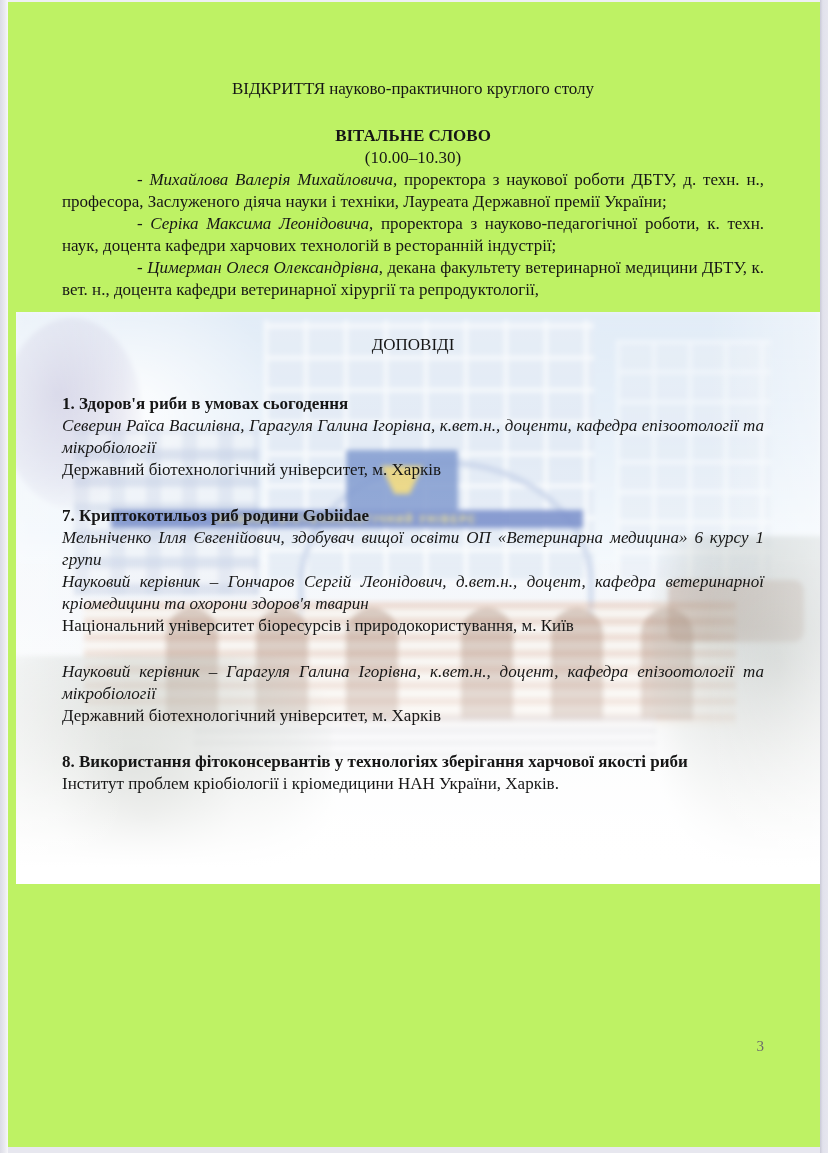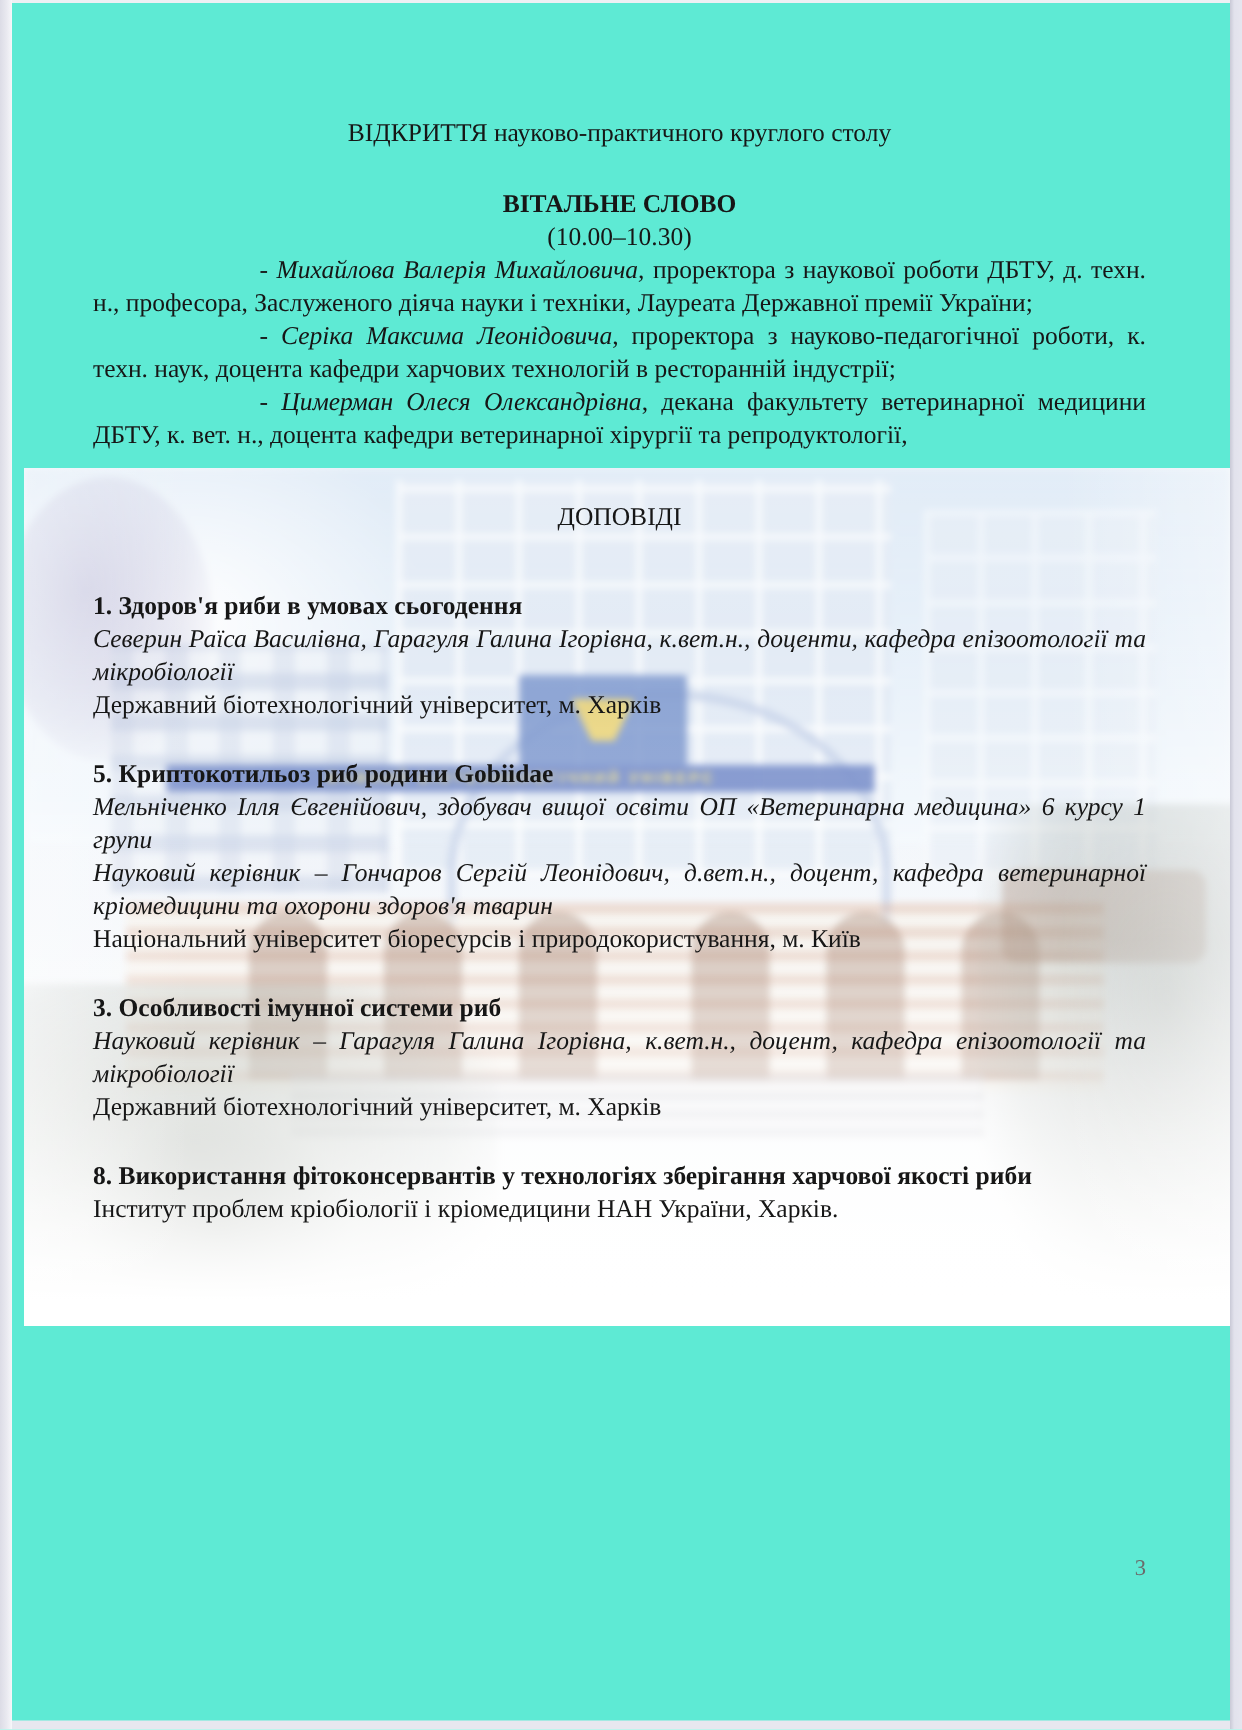--- a/index.html
+++ b/index.html
@@ -1,18 +1,18 @@
 <!DOCTYPE html>
 <html lang="uk"><head>
 <meta charset="utf-8">
 <style>
   html,body{margin:0;padding:0;background:#fff;}
   .stage{
     position:relative;width:828px;height:1153px;overflow:hidden;
-    background:#5eead4;
+    background:#bef264;
     font-family:"Liberation Serif","DejaVu Serif",serif;
     color:#161616;
   }
   
   .edge{position:absolute;}
   .edge-left{left:0;top:0;width:8px;height:1153px;background:linear-gradient(90deg,#dcdce6 0%,#e9e9f0 55%,#f7f7fa 100%);}
   .edge-right{right:0;top:0;width:8px;height:1153px;background:linear-gradient(90deg,#c9c9d6 0%,#e2e2ec 35%,#e6e6ef 100%);}
   .edge-bottom{left:8px;right:8px;bottom:0;height:6px;background:#e7e7ef;}
   .edge-top{left:8px;right:8px;top:0;height:2px;background:#eef0f4;}
 
@@ -58,21 +58,21 @@
   .brown-right{left:652px;top:268px;width:136px;height:62px;background:rgba(150,95,70,.35);border-radius:10px;}
   .ph-fade{position:absolute;inset:0;
       background:linear-gradient(90deg,rgba(255,255,255,.35) 0%,rgba(255,255,255,0) 14%,rgba(255,255,255,0) 86%,rgba(255,255,255,.4) 100%),
                  linear-gradient(180deg,rgba(255,255,255,.4) 0%,rgba(255,255,255,.22) 25%,rgba(255,255,255,.28) 55%,rgba(255,255,255,.72) 82%,#ffffff 97%);}
 
   
   .content{position:absolute;left:62px;top:78px;width:702px;font-size:17px;line-height:22px;}
   .center{text-align:center;}
   .welcome{margin-top:25px;font-weight:bold;}
   p.speaker{margin:0;text-align:justify;text-indent:75px;}
-  p.speaker .nm{font-style:italic;margin-left:36px;}
+  p.speaker .nm{font-style:italic;}
   .reports-title{margin-top:33px;}
   .talk{margin-top:24px;}
   .talk.first{margin-top:37px;}
   .t-title{font-weight:bold;text-align:justify;}
   .t-sp,.t-sup{font-style:italic;text-align:justify;}
   .t-aff{text-align:left;}
   .pagenum{position:absolute;top:1038px;right:64px;font-size:15px;color:#6b6b6b;}
 </style>
 </head>
 <body>
@@ -128,28 +128,27 @@
 
     <div class="center reports-title">ДОПОВІДІ</div>
 
     <div class="talk first">
       <div class="t-title">1. Здоров'я риби в умовах сьогодення</div>
       <div class="t-sp">Северин Раїса Василівна, Гарагуля Галина Ігорівна, к.вет.н., доценти, кафедра епізоотології та мікробіології</div>
       <div class="t-aff">Державний біотехнологічний університет, м. Харків</div>
     </div>
 
     <div class="talk">
-      <div class="t-title">5. Криптокотильоз риб родини Gobiidae</div>
+      <div class="t-title">7. Криптокотильоз риб родини Gobiidae</div>
       <div class="t-sp">Мельніченко Ілля Євгенійович, здобувач вищої освіти ОП «Ветеринарна медицина» 6 курсу 1 групи</div>
       <div class="t-sup">Науковий керівник – Гончаров Сергій Леонідович, д.вет.н., доцент, кафедра ветеринарної кріомедицини та охорони здоров'я тварин</div>
       <div class="t-aff">Національний університет біоресурсів і природокористування, м. Київ</div>
     </div>
 
     <div class="talk">
-      <div class="t-title">3. Особливості імунної системи риб</div>
       <div class="t-sup">Науковий керівник – Гарагуля Галина Ігорівна, к.вет.н., доцент, кафедра епізоотології та мікробіології</div>
       <div class="t-aff">Державний біотехнологічний університет, м. Харків</div>
     </div>
 
     <div class="talk">
       <div class="t-title">8. Використання фітоконсервантів у технологіях зберігання харчової якості риби</div>
       <div class="t-aff">Інститут проблем кріобіології і кріомедицини НАН України, Харків.</div>
     </div>
 
   </div>

